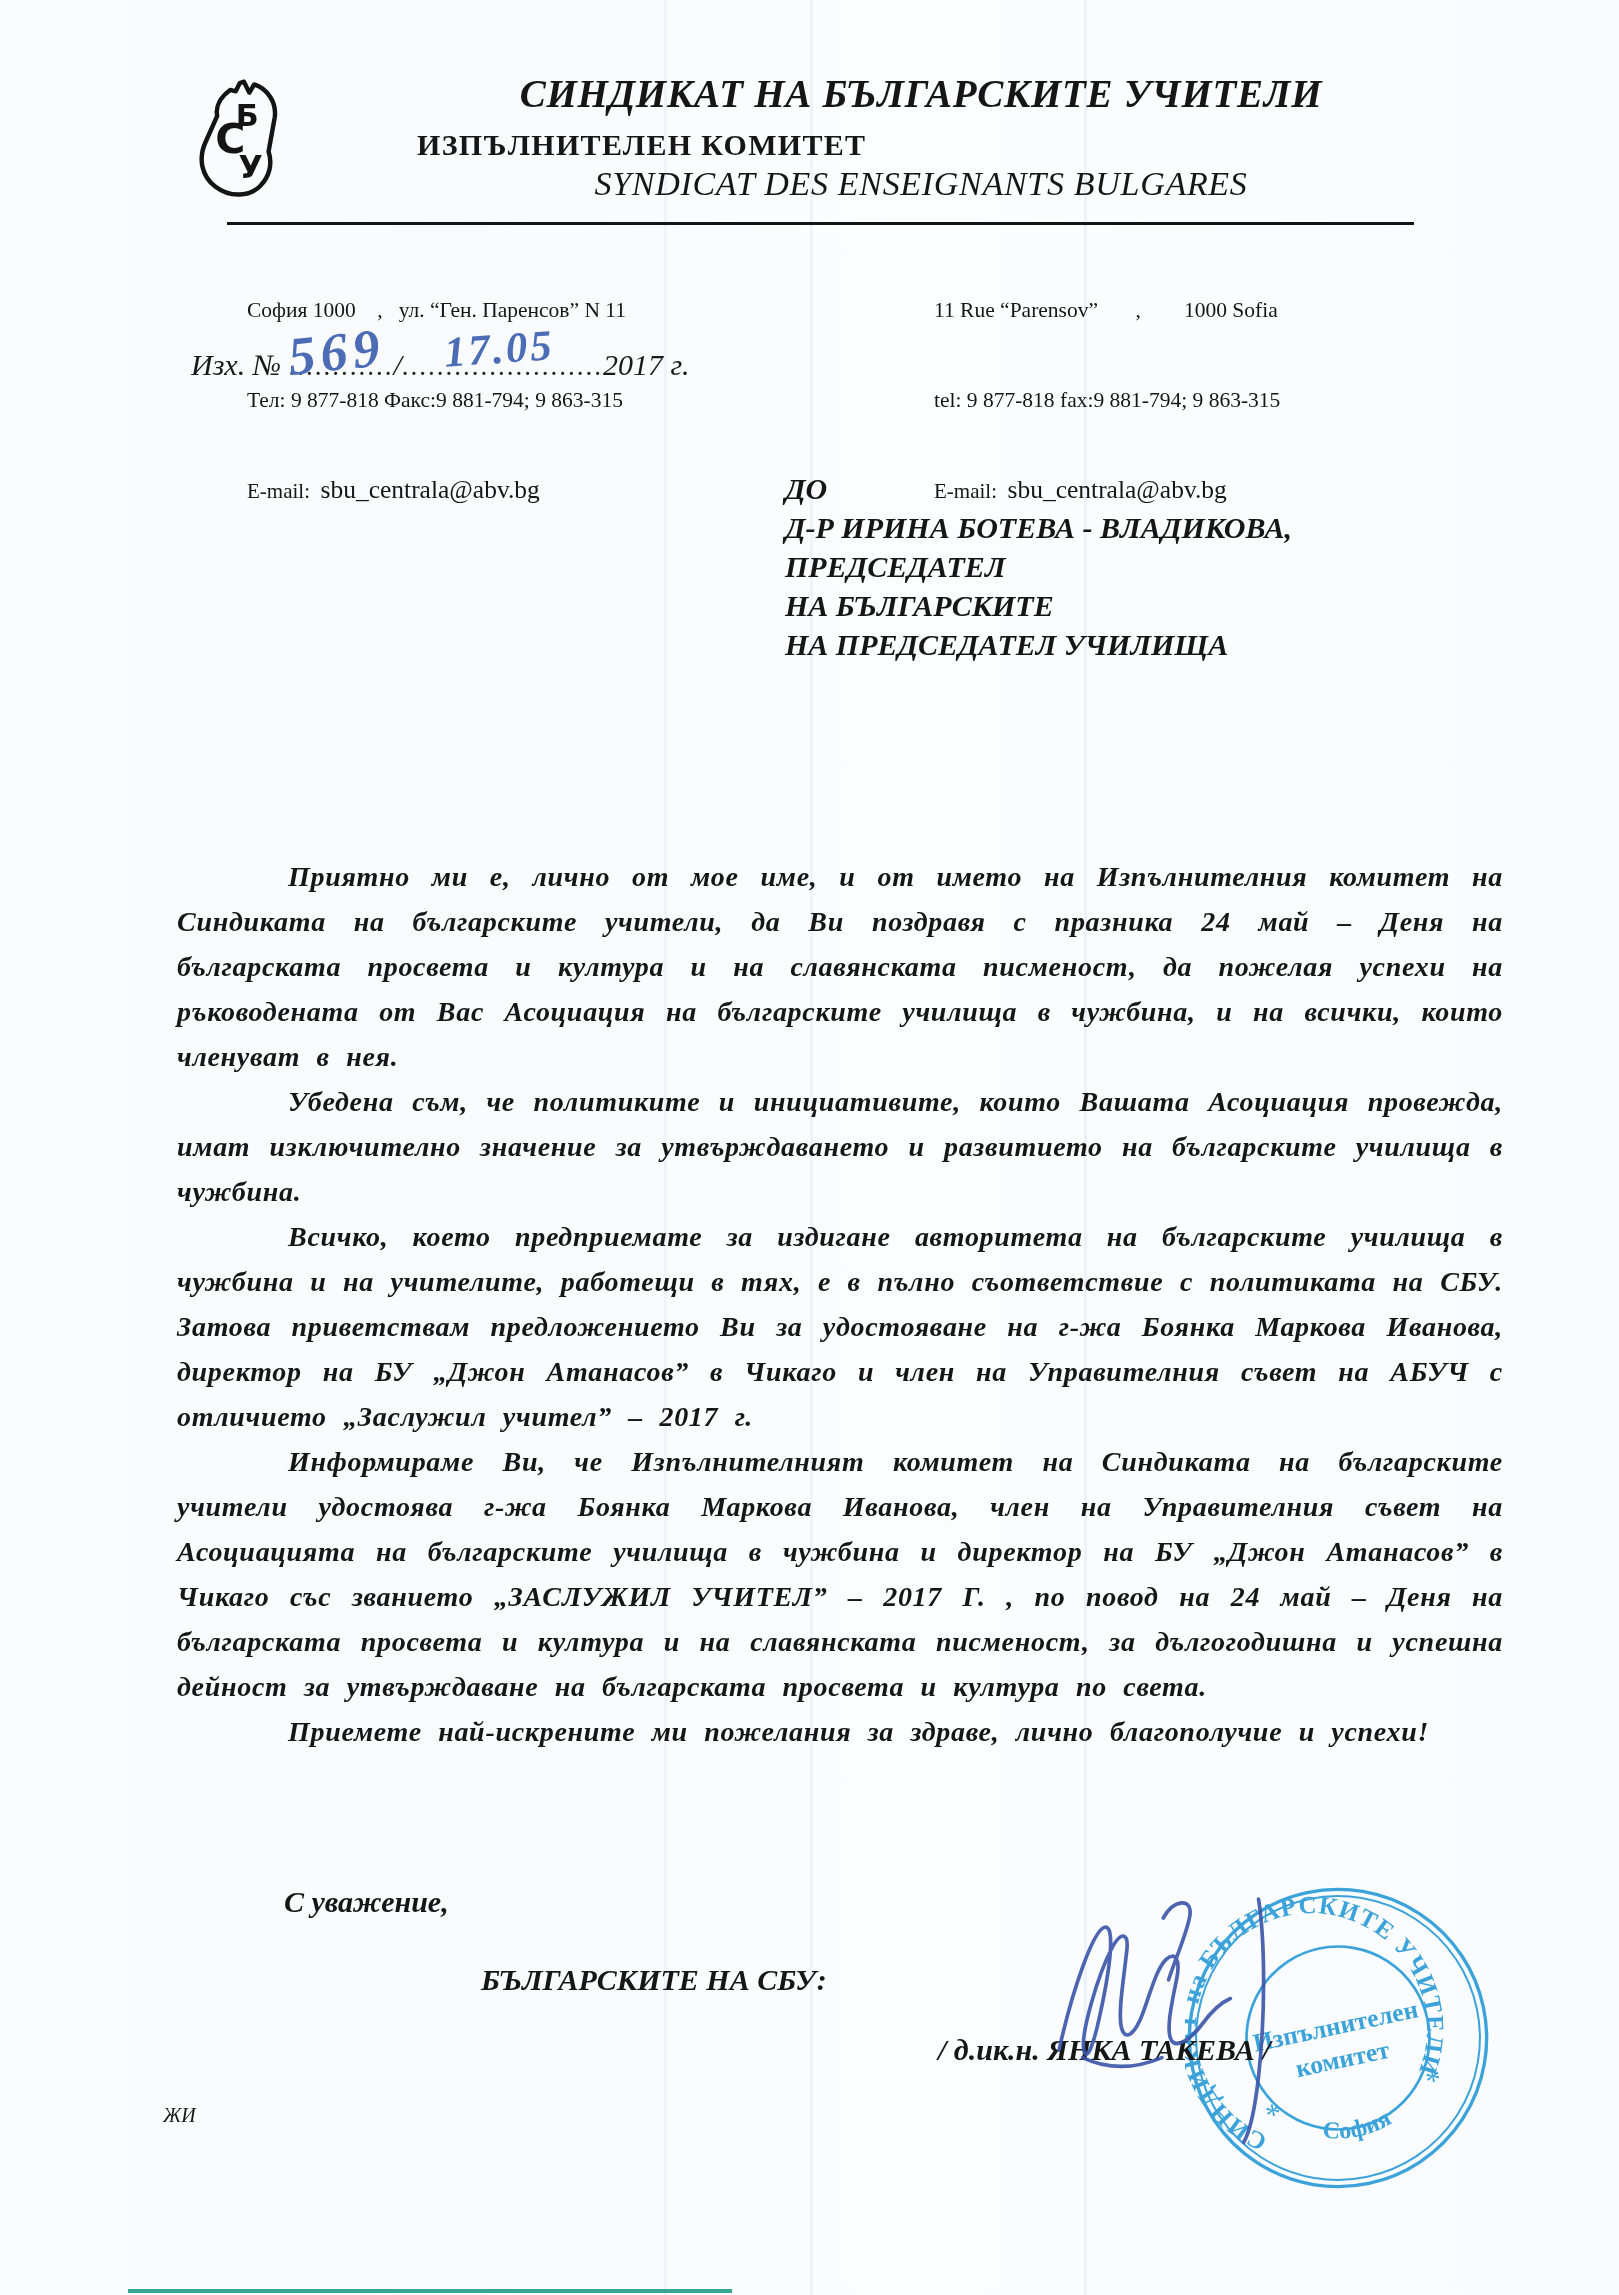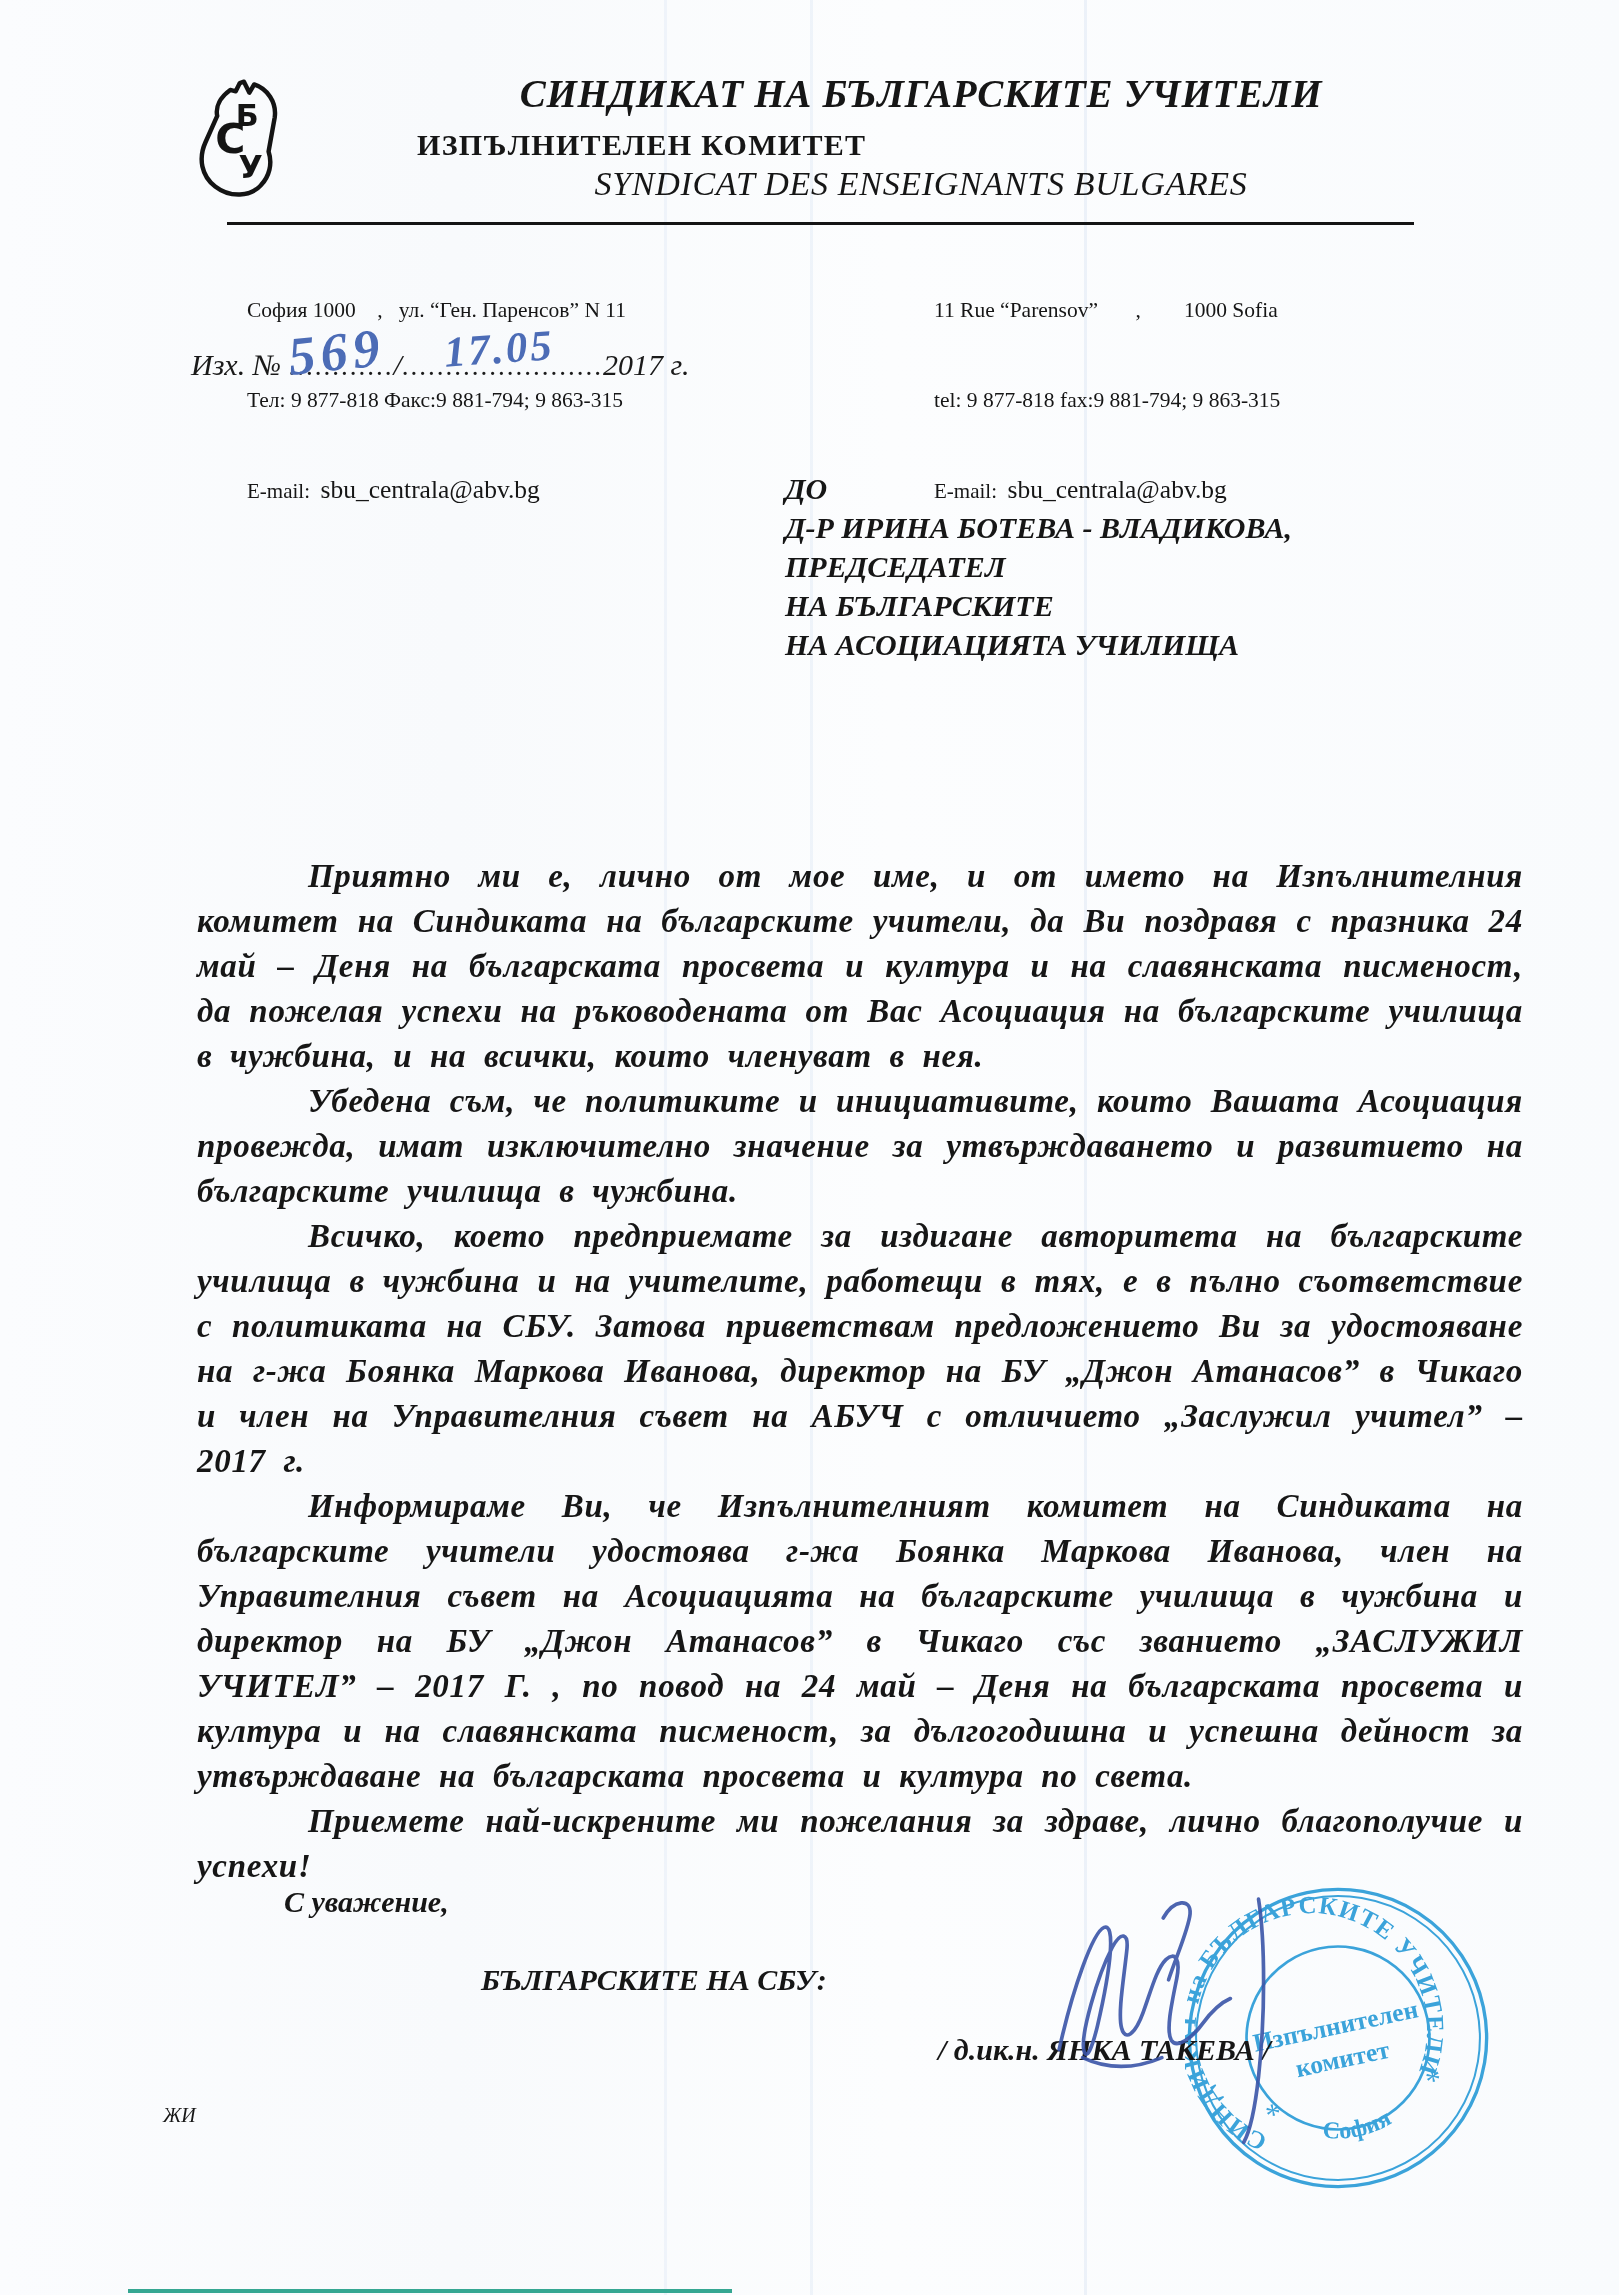--- a/index.html
+++ b/index.html
@@ -55,22 +55,22 @@
   .recipient{
     position:absolute;left:785px;top:469px;
     font-size:30px;font-weight:bold;font-style:italic;line-height:39px;white-space:nowrap;
   }
   .salutation{
     position:absolute;left:288px;top:785px;
     font-size:30px;font-weight:bold;font-style:italic;white-space:nowrap;
   }
   .body-text{
     position:absolute;left:177px;top:854px;width:1326px;
-    font-size:33px;font-weight:bold;font-style:italic;line-height:45px;
-    text-align:justify;letter-spacing:0.7px;word-spacing:8.7px;margin-left:20px;
+    font-size:28px;font-weight:bold;font-style:italic;line-height:45px;
+    text-align:justify;letter-spacing:0.7px;word-spacing:8.7px;
   }
   .body-text p{margin:0;text-indent:111px;}
 
   .closing{position:absolute;left:284px;top:1885px;font-size:30px;font-weight:bold;font-style:italic;}
   .sig-title{position:absolute;left:481px;top:1963px;font-size:30px;font-weight:bold;font-style:italic;white-space:nowrap;}
   .signer{position:absolute;left:938px;top:2033px;font-size:30px;font-weight:bold;font-style:italic;white-space:nowrap;z-index:6;}
   .initials{position:absolute;left:163px;top:2104px;font-size:20px;font-style:italic;}
 
   .stamp{position:absolute;left:1185px;top:1885px;width:306px;height:306px;z-index:4;opacity:0.92;}
   .signature{position:absolute;left:1022px;top:1875px;width:316px;height:282px;z-index:7;}
@@ -113,21 +113,21 @@
 
   <div class="ref-line"><span>Изх. № </span><span class="dots">............</span><span>/</span><span class="dots">.......................</span><span>2017 г.</span></div>
   <div class="hand hand-number">569</div>
   <div class="hand hand-date">17.05</div>
 
   <div class="recipient">
     <div>ДО</div>
     <div>Д-Р ИРИНА БОТЕВА - ВЛАДИКОВА,</div>
     <div>ПРЕДСЕДАТЕЛ</div>
     <div>НА БЪЛГАРСКИТЕ</div>
-    <div>НА АСОЦИАЦИЯТА УЧИЛИЩА</div>
+    <div>НА ПРЕДСЕДАТЕЛ УЧИЛИЩА</div>
   </div>
 
 
   <div class="body-text">
     <p>Приятно ми е, лично от мое име, и от името на Изпълнителния комитет на Синдиката на българските учители, да Ви поздравя с празника 24 май – Деня на българската просвета и култура и на славянската писменост, да пожелая успехи на ръководената от Вас Асоциация на българските училища в чужбина, и на всички, които членуват в нея.</p>
     <p>Убедена съм, че политиките и инициативите, които Вашата Асоциация провежда, имат изключително значение за утвърждаването и развитието на българските училища в чужбина.</p>
     <p>Всичко, което предприемате за издигане авторитета на българските училища в чужбина и на учителите, работещи в тях, е в пълно съответствие с политиката на СБУ. Затова приветствам предложението Ви за удостояване на г-жа Боянка Маркова Иванова, директор на БУ „Джон Атанасов” в Чикаго и член на Управителния съвет на АБУЧ с отличието „Заслужил учител” – 2017 г.</p>
     <p>Информираме Ви, че Изпълнителният комитет на Синдиката на българските учители удостоява г-жа Боянка Маркова Иванова, член на Управителния съвет на Асоциацията на българските училища в чужбина и директор на БУ „Джон Атанасов” в Чикаго със званието „ЗАСЛУЖИЛ УЧИТЕЛ” – 2017 Г. , по повод на 24 май – Деня на българската просвета и култура и на славянската писменост, за дългогодишна и успешна дейност за утвърждаване на българската просвета и култура по света.</p>
     <p>Приемете най-искрените ми пожелания за здраве, лично благополучие и успехи!</p>
   </div>

